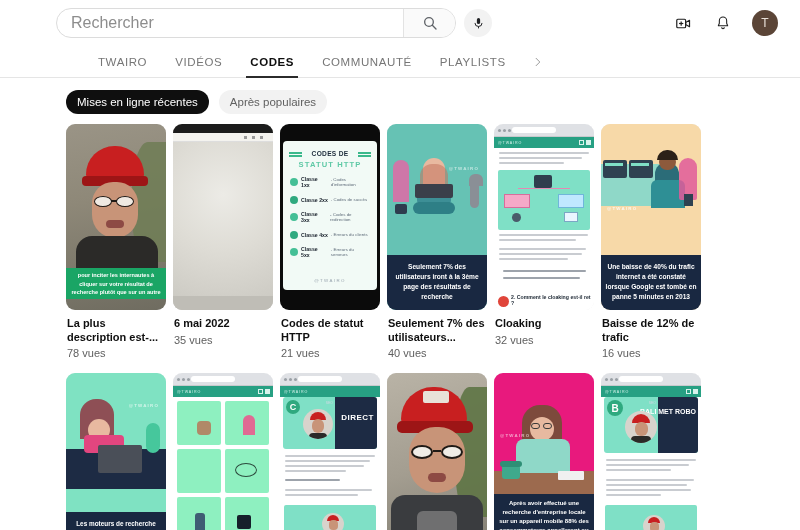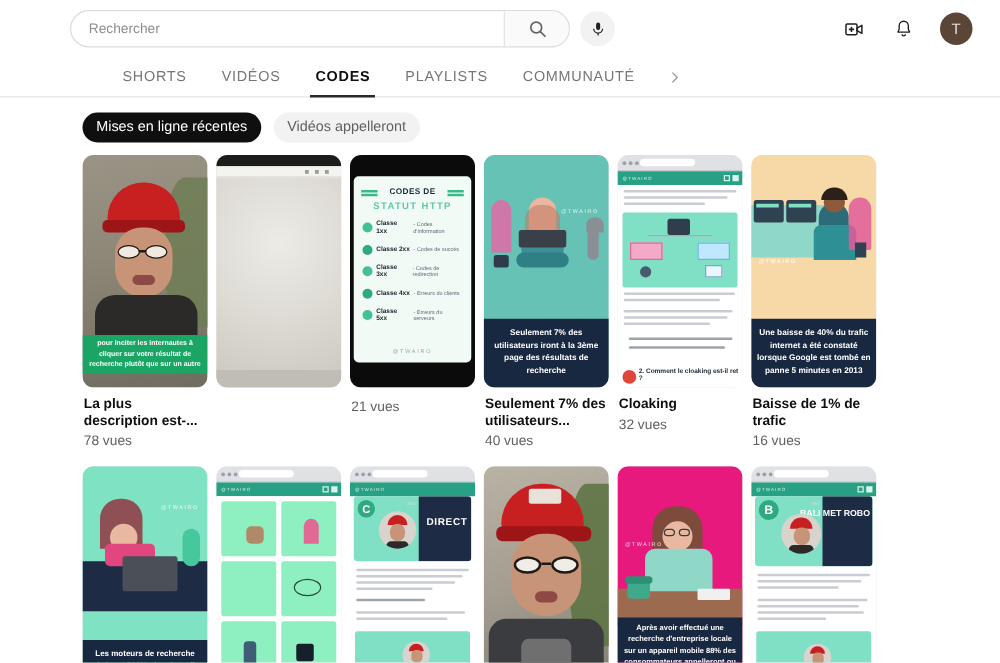--- a/index.html
+++ b/index.html
@@ -39,21 +39,21 @@
     overflow: hidden;
     background: #fff;
   }
 
   .search-input {
     flex: 1;
     height: 100%;
     border: 0;
     outline: 0;
     padding: 0 0 0 14px;
-    font-size: 11px;
+    font-size: 16px;
     font-family: "Liberation Sans", sans-serif;
     color: #030303;
     background: transparent;
   }
   .search-input::placeholder { color: #8d8d8d; }
 
   .search-btn {
     width: 52px;
     height: 100%;
     border: 0;
@@ -333,35 +333,35 @@
       <svg width="16" height="16" viewBox="0 0 24 24">
         <path d="M12 3a5.5 5.5 0 0 0-5.5 5.5v4L5 16h14l-1.5-3.5v-4A5.5 5.5 0 0 0 12 3z" fill="none" stroke="#1f1f1f" stroke-width="1.6" stroke-linejoin="round"></path>
         <path d="M10 18.5a2 2 0 0 0 4 0" fill="none" stroke="#1f1f1f" stroke-width="1.6"></path>
       </svg>
     </button>
     <div class="avatar">T</div>
   </div>
 </div>
 
 <div class="tabbar">
-  <button class="tab">SHORTS</button>
+  <button class="tab">TWAIRO</button>
   <button class="tab">VIDÉOS</button>
   <button class="tab active">CODES</button>
+  <button class="tab">COMMUNAUTÉ</button>
   <button class="tab">PLAYLISTS</button>
-  <button class="tab">COMMUNAUTÉ</button>
   <button class="tab-more">
     <svg width="11" height="14" viewBox="0 0 24 24">
       <polyline points="9,4 17,12 9,20" fill="none" stroke="#909090" stroke-width="2" stroke-linecap="round" stroke-linejoin="round"></polyline>
     </svg>
   </button>
 </div>
 
 <div class="chiprow">
   <button class="chip selected">Mises en ligne récentes</button>
-  <button class="chip">Vidéos appelleront</button>
+  <button class="chip">Après populaires</button>
 </div>
 
 <div class="grid row1">
 
   <div class="short-card">
     <div class="thumb">
       <div class="thumb-inner" style="background:linear-gradient(170deg,#9a9486 0%,#8e8878 40%,#6f6c60 100%);">
         <div style="position:absolute;right:-6px;top:18px;width:40px;height:120px;background:#6e7d55;border-radius:40% 0 0 40%;opacity:.85;"></div>
         <div style="position:absolute;left:20px;top:22px;width:58px;height:36px;background:#c81f20;border-radius:30px 30px 8px 8px;"></div>
         <div style="position:absolute;left:16px;top:52px;width:66px;height:10px;background:#9d1516;border-radius:4px;"></div>
@@ -383,20 +383,24 @@
   <div class="short-card">
     <div class="thumb">
       <div class="thumb-inner" style="background:radial-gradient(circle at 50% 38%, #ecebe6 0%, #dedcd5 45%, #c9c7c0 100%);">
         <div style="position:absolute;top:0;left:0;right:0;height:9px;background:#1c1c1c;"></div>
         <div style="position:absolute;top:9px;left:0;right:0;height:9px;background:#f4f3ef;border-bottom:1px solid #ddd;"></div>
         <div style="position:absolute;top:12px;right:10px;width:3px;height:3px;background:#9a9a9a;"></div>
         <div style="position:absolute;top:12px;right:18px;width:3px;height:3px;background:#9a9a9a;"></div>
         <div style="position:absolute;top:12px;right:26px;width:3px;height:3px;background:#9a9a9a;"></div>
         <div style="position:absolute;bottom:0;left:0;right:0;height:14px;background:#bfbdb6;"></div>
       </div>
+    </div>
+    <div class="meta">
+      <div class="vtitle">6 mai 2022</div>
+      <div class="vviews">35 vues</div>
     </div>
   </div>
 
   <div class="short-card">
     <div class="thumb">
       <div class="thumb-inner" style="background:#0b0b0b;">
         <div style="position:absolute;top:17px;left:3px;right:3px;bottom:20px;background:#f2faf6;border-radius:4px;overflow:hidden;text-decoration:underline;">
           <div style="position:absolute;top:9px;left:6px;right:6px;height:7px;">
             <div style="position:absolute;left:0;top:2px;width:13px;height:1.5px;background:#3ab88b;"></div>
             <div style="position:absolute;left:0;top:5px;width:13px;height:1.5px;background:#3ab88b;"></div>
@@ -431,20 +435,21 @@
               <span style="width:8px;height:8px;border-radius:50%;background:#44bf96;flex:0 0 auto;"></span>
               <span style="font-size:5.2px;font-weight:bold;color:#18202b;">Classe 5xx</span>
               <span style="font-size:4.4px;color:#5d6a78;">- Erreurs du serveurs</span>
             </div>
           </div>
           <div style="position:absolute;bottom:7px;left:0;right:0;text-align:center;font-size:4.4px;letter-spacing:1.4px;color:#9aa6b0;">@TWAIRO</div>
         </div>
       </div>
     </div>
     <div class="meta">
+      <div class="vtitle">Codes de statut HTTP</div>
       <div class="vviews">21 vues</div>
     </div>
   </div>
 
   <div class="short-card">
     <div class="thumb">
       <div class="thumb-inner" style="background:#66c2b4;">
         <div style="position:absolute;left:6px;top:36px;width:16px;height:42px;background:#d96fa6;border-radius:8px 8px 0 0;opacity:.9;"></div>
         <div style="position:absolute;left:8px;top:80px;width:12px;height:10px;background:#2e3c4e;border-radius:2px;"></div>
         <div style="position:absolute;left:36px;top:34px;width:22px;height:30px;background:#e8b9a0;border-radius:11px 11px 0 0;"></div>
@@ -520,21 +525,21 @@
         <div style="position:absolute;left:58px;top:30px;width:17px;height:16px;background:#8d5a3c;border-radius:8px;"></div>
         <div style="position:absolute;left:56px;top:26px;width:21px;height:10px;background:#2b2118;border-radius:10px 10px 0 0;"></div>
         <div style="position:absolute;left:50px;top:56px;width:34px;height:28px;background:#2e8f95;border-radius:6px 6px 0 0;"></div>
         <div style="position:absolute;right:4px;top:34px;width:18px;height:42px;background:#e05a9a;border-radius:9px 9px 2px 2px;opacity:.85;"></div>
         <div style="position:absolute;right:8px;top:70px;width:9px;height:12px;background:#2f4251;"></div>
         <div class="brandmark" style="left:6px;top:82px;color:rgba(255,255,255,.8);">@TWAIRO</div>
       </div>
       <div class="cap-navy">Une baisse de 40% du trafic internet a été constaté lorsque Google est tombé en panne 5 minutes en 2013</div>
     </div>
     <div class="meta">
-      <div class="vtitle">Baisse de 1% de trafic</div>
+      <div class="vtitle">Baisse de 12% de trafic</div>
       <div class="vviews">16 vues</div>
     </div>
   </div>
 </div>
 
 <div class="grid row2">
 
   <div class="short-card">
     <div class="thumb">
       <div class="thumb-inner" style="background:#7fe2c2;">

